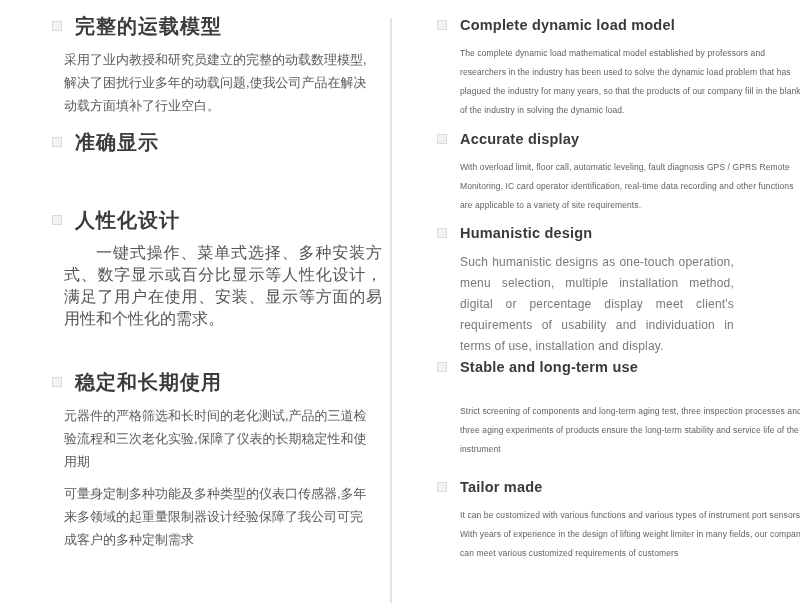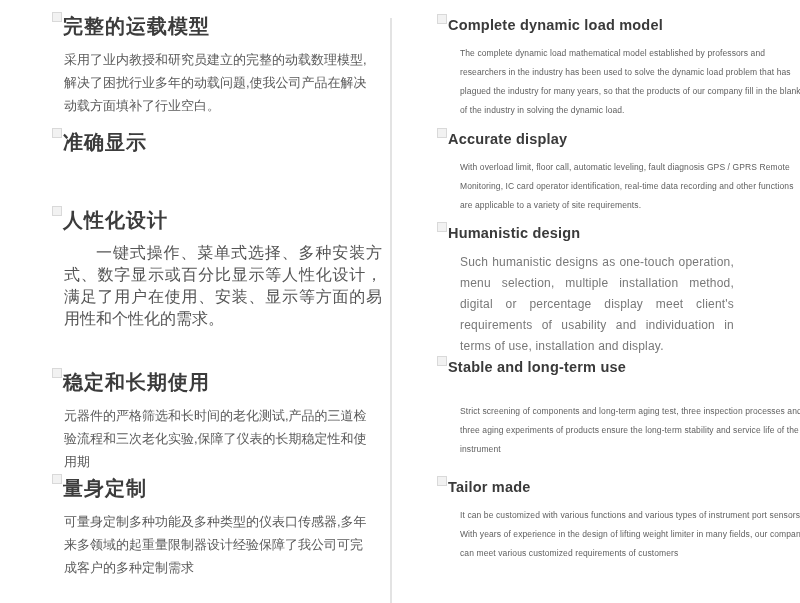--- a/index.html
+++ b/index.html
@@ -15,21 +15,21 @@
   .divider {
     position:absolute;
     left:390px; top:18px;
     width:2px; height:585px;
     background:#e3e3e3;
   }
 
   .sec { position:absolute; }
 
   .sec h2 {
-    display:flex; gap:1px;
+    display:flex; align-items:center; gap:13px;
     font-weight:600; color:#3c3c3c;
     white-space:nowrap;
   }
   .bullet {
     width:10px; height:10px; flex:0 0 auto;
     background:#f2f2f2; border:1px solid #d9d9d9;
   }
   .sec p {
     margin-left:23px; margin-top:8px;
     word-break:break-word;
@@ -87,24 +87,20 @@
 
     <section class="sec" style="top:368px">
       <h2>
         <span class="bullet"></span>
         <span class="htext">稳定和长期使用</span>
       </h2>
       <p>元器件的严格筛选和长时间的老化测试,产品的三道检验流程和三次老化实验,保障了仪表的长期稳定性和使用期</p>
     </section>
 
     <section class="sec" style="top:474px">
-      <h2>
-        <span class="bullet"></span>
-        <span class="htext">量身定制</span>
-      </h2>
       <p>可量身定制多种功能及多种类型的仪表口传感器,多年来多领域的起重量限制器设计经验保障了我公司可完成客户的多种定制需求</p>
     </section>
 
   </div>
 
   <div class="divider"></div>
 
   <div class="col col-en">
 
     <section class="sec" style="top:14px">

